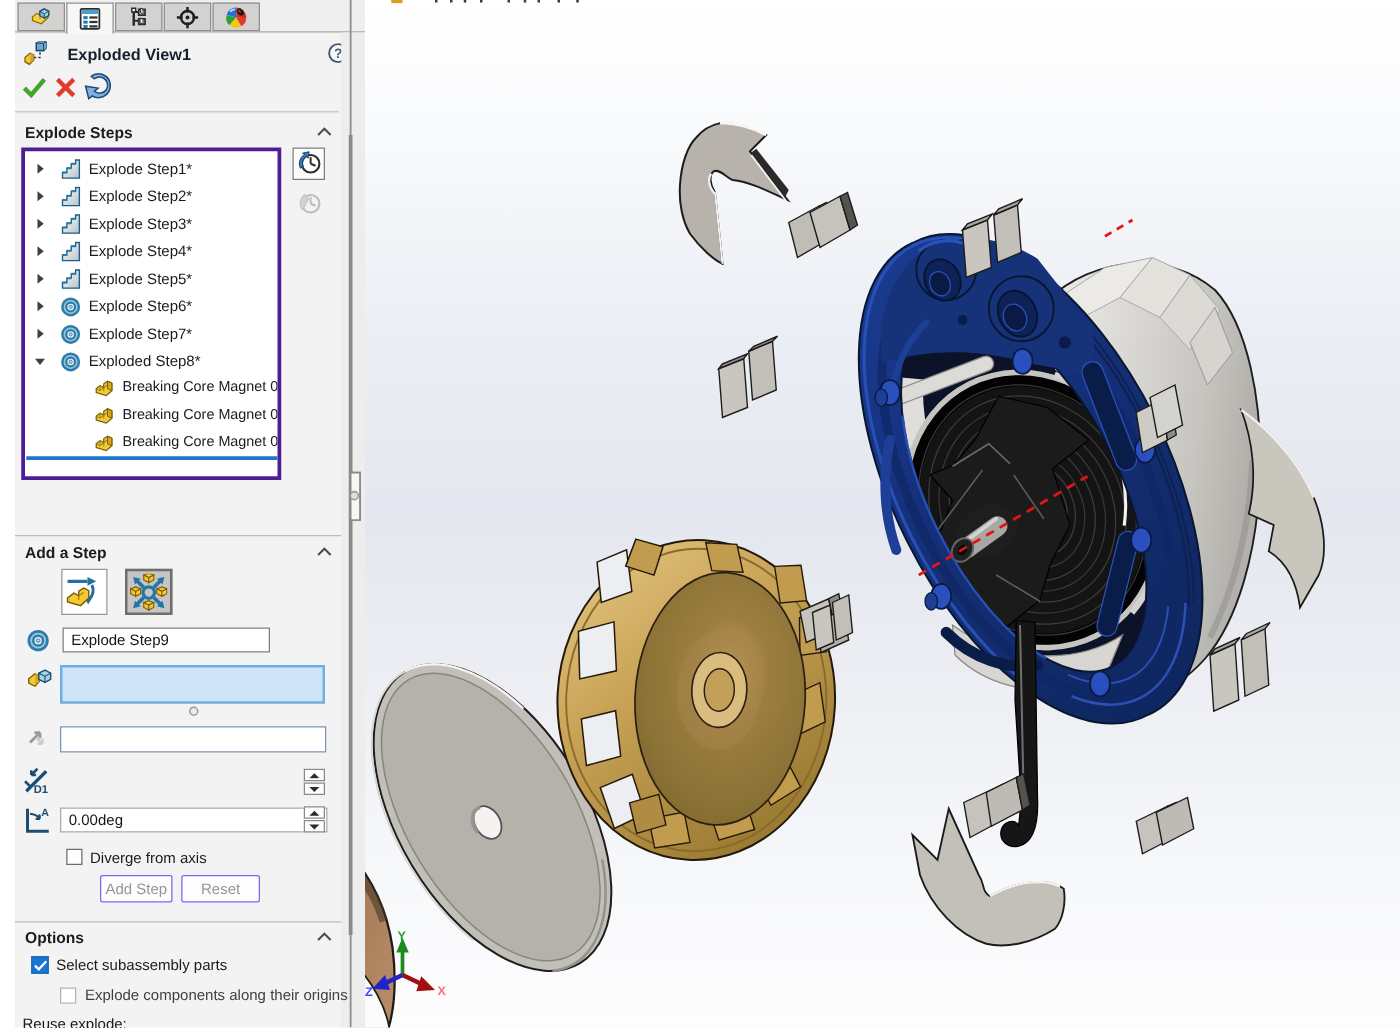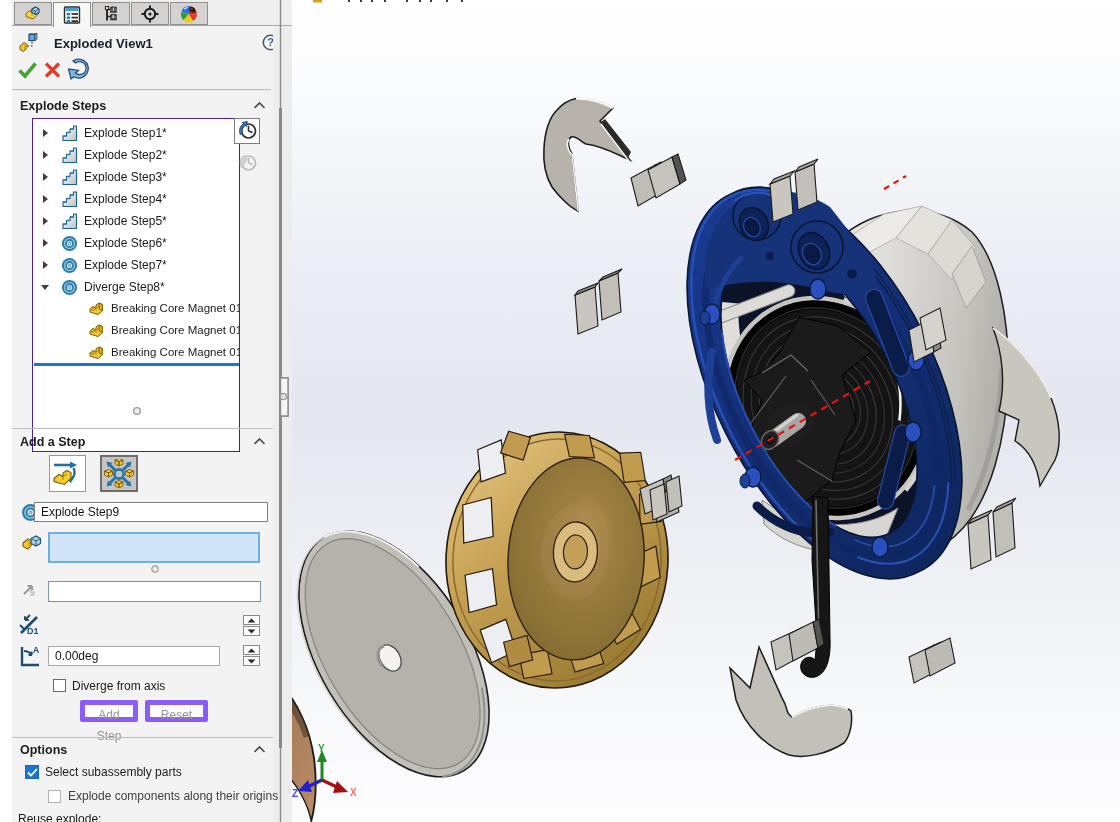--- a/index.html
+++ b/index.html
@@ -4,24 +4,24 @@
 <style>
 html,body{margin:0;padding:0;width:1120px;height:822px;overflow:hidden;background:#fff;font-family:"Liberation Sans",sans-serif;}
 .abs{position:absolute;}
 .panel{position:absolute;left:0;top:0;width:280px;height:822px;background:#f4f3f3;margin-left:12px;}
 .tabbar{position:absolute;left:0;top:0;width:280px;height:26px;background:#f0efef;border-bottom:1px solid #a8a8a8;box-sizing:border-box;}
 .tab{position:absolute;top:2px;width:38px;height:23px;background:#d3d2d1;border:1px solid #8f8f8f;box-sizing:border-box;}
 .tab.active{background:#f7f7f6;height:25px;border-bottom:none;z-index:3;}
 .tab svg{position:absolute;left:50%;top:50%;transform:translate(-50%,-50%);}
 .sep{position:absolute;left:0;height:1px;background:#bcbcbc;}
 .hdr{position:absolute;font-size:12.5px;font-weight:bold;color:#1c1c1c;}
-.listbox{position:absolute;left:20px;top:118px;width:208px;height:334px;background:#fff;border:1px solid #4c1d95;box-sizing:border-box;overflow:hidden;}
+.listbox{position:absolute;left:5px;top:118px;width:208px;height:266px;background:#fff;border:3px solid #4c1d95;box-sizing:border-box;overflow:hidden;}
 .tlabel{position:absolute;font-size:12px;color:#1b1b1b;white-space:nowrap;}
 .field{position:absolute;background:#fff;border:1px solid #7f7f7f;box-sizing:border-box;font-size:12px;color:#141414;line-height:18px;padding-left:6px;white-space:nowrap;}
-.btn{position:absolute;background:#fdfdfd;border:5px solid #8b5cf6;border-radius:2px;box-sizing:border-box;font-size:12px;color:#969696;text-align:center;}
+.btn{position:absolute;background:#fdfdfd;border:1px solid #8b5cf6;border-radius:2px;box-sizing:border-box;font-size:12px;color:#969696;text-align:center;}
 .cb{position:absolute;width:13px;height:13px;background:#fff;border:1px solid #6b6b6b;box-sizing:border-box;}
 .cblabel{position:absolute;font-size:12px;color:#1a1a1a;white-space:nowrap;}
 </style>
 </head>
 <body>
 
 <div class="abs" style="left:280px;top:0;width:840px;height:822px;">
 <svg width="840" height="822" viewBox="280 0 840 822" style="position:absolute;left:0;top:0;">
 <defs>
 <linearGradient id="bgg" x1="0" y1="0" x2="0" y2="1">
@@ -482,21 +482,21 @@
 <svg class="abs" style="left:7px;top:165px;" width="10" height="7" viewBox="0 0 10 7">
         <path d="M1 1 L9 1 L5 6 Z" fill="#3f3f3f"></path>
       </svg>
       <svg class="abs" style="left:28px;top:160px;" width="17" height="17" viewBox="0 0 17 17">
         <circle cx="8.5" cy="8.5" r="7.6" fill="#2e7da8"></circle>
         <circle cx="8.5" cy="8.5" r="5.6" fill="#9cc8de"></circle>
         <circle cx="8.5" cy="8.5" r="4.4" fill="#2e7da8"></circle>
         <circle cx="8.5" cy="8.5" r="2.6" fill="#eef6fa"></circle>
         <circle cx="8.5" cy="8.5" r="1.3" fill="#bcd8e8" stroke="#2e7da8" stroke-width="0.7"></circle>
       </svg>
-      <div class="tlabel" style="left:51px;top:161px;">Diverge Step8*</div>
+      <div class="tlabel" style="left:51px;top:161px;">Exploded Step8*</div>
 <svg class="abs" style="left:55px;top:182px;" width="17" height="16" viewBox="0 0 17 16">
         <path d="M2 8 L5 5.5 L8 7 L8 4 L11 2 L14.5 3.5 L14.5 9.5 L10 13.5 L2 11 Z" fill="#f2c83c" stroke="#7c5c00" stroke-width="1"></path>
         <path d="M5 5.5 L8 7 L8 10 M8 7 L11 5 M2 8 L5 9.5 L5 5.5 M5 9.5 L8 7" stroke="#9c7c10" stroke-width="0.8" fill="none"></path>
         <path d="M11 2 L14.5 3.5 L14.5 9.5 L11 8 Z" fill="#d8a820" stroke="#7c5c00" stroke-width="0.8"></path>
       </svg>
       <div class="tlabel" style="font-size:11.5px;left:78px;top:183px;">Breaking Core Magnet 01-2/Core Magnet-1</div>
 <svg class="abs" style="left:55px;top:204px;" width="17" height="16" viewBox="0 0 17 16">
         <path d="M2 8 L5 5.5 L8 7 L8 4 L11 2 L14.5 3.5 L14.5 9.5 L10 13.5 L2 11 Z" fill="#f2c83c" stroke="#7c5c00" stroke-width="1"></path>
         <path d="M5 5.5 L8 7 L8 10 M8 7 L11 5 M2 8 L5 9.5 L5 5.5 M5 9.5 L8 7" stroke="#9c7c10" stroke-width="0.8" fill="none"></path>
         <path d="M11 2 L14.5 3.5 L14.5 9.5 L11 8 Z" fill="#d8a820" stroke="#7c5c00" stroke-width="0.8"></path>
@@ -556,21 +556,21 @@
       </g>
     </svg>
 
  <svg class="abs" style="left:9px;top:503px;" width="19" height="19" viewBox="0 0 17 17">
       <circle cx="8.5" cy="8.5" r="7.6" fill="#2e7da8"></circle>
       <circle cx="8.5" cy="8.5" r="5.6" fill="#9cc8de"></circle>
       <circle cx="8.5" cy="8.5" r="4.4" fill="#2e7da8"></circle>
       <circle cx="8.5" cy="8.5" r="2.6" fill="#eef6fa"></circle>
       <circle cx="8.5" cy="8.5" r="1.3" fill="#bcd8e8" stroke="#2e7da8" stroke-width="0.7"></circle>
     </svg>
- <div class="field" style="left:22px;top:502px;width:234px;height:20px;">Explode Step9</div>
+ <div class="field" style="left:38px;top:502px;width:166px;height:20px;">Explode Step9</div>
 
  <svg class="abs" style="left:9px;top:533px;" width="22" height="23" viewBox="0 0 22 23">
       <path d="M2 10 L7 6 L10.5 7.8 L10.5 12 L7 16 L2 13.5 Z" fill="#f4ca32" stroke="#7c5c00" stroke-width="1.1"></path>
       <path d="M7 6 L10.5 7.8 L10.5 12 L7 15 Z" fill="#dca81c"></path>
       <path d="M10 5.5 L15 3 L19.5 5.5 L19.5 10.5 L15 13 L10 10.5 Z" fill="#a6d4ec" stroke="#27506b" stroke-width="1.2"></path>
       <path d="M10 5.5 L15 8 L15 13 M15 8 L19.5 5.5" stroke="#27506b" stroke-width="0.9" fill="none"></path>
     </svg>
  <div class="abs" style="left:36px;top:532px;width:212px;height:31px;background:#cfe4f7;border:2px solid #70b0e0;box-sizing:border-box;"></div>
  <svg class="abs" style="left:136px;top:562px;" width="14" height="14" viewBox="0 0 14 14">
       <circle cx="7" cy="7" r="3.2" fill="#ececec" stroke="#9a9a9a" stroke-width="1.2"></circle>
@@ -596,21 +596,21 @@
     </svg>
  <svg class="abs" style="left:235px;top:629px;" width="9" height="5" viewBox="0 0 9 5">
       <path d="M0.5 0.5 L4.5 4.5 L8.5 0.5 Z" fill="#2b2b2b"></path>
     </svg>
 
  <svg class="abs" style="left:6px;top:644px;" width="24" height="24" viewBox="0 0 24 24">
       <path d="M4 3 L4 21 L21 21" fill="none" stroke="#1b4f72" stroke-width="2.4"></path>
       <path d="M6 7 A 11 11 0 0 1 14 11 M14 11 L10.5 11 M14 11 L13.4 7.5" fill="none" stroke="#1b4f72" stroke-width="1.8"></path>
       <text x="15" y="9" font-size="8.5" font-weight="bold" fill="#1b4f72" font-family="Liberation Sans">A</text>
     </svg>
- <div class="field" style="left:36px;top:646px;width:172px;height:20px;border-color:#a9a9a9;">0.00deg</div>
+ <div class="field" style="left:36px;top:646px;width:214px;height:20px;border-color:#a9a9a9;">0.00deg</div>
  <div class="abs" style="left:231px;top:645px;width:17px;height:10px;background:#fdfdfd;border:1px solid #8a8a8a;box-sizing:border-box;"></div>
  <div class="abs" style="left:231px;top:656px;width:17px;height:10px;background:#fdfdfd;border:1px solid #8a8a8a;box-sizing:border-box;"></div>
  <svg class="abs" style="left:235px;top:648px;" width="9" height="5" viewBox="0 0 9 5">
       <path d="M0.5 4.5 L4.5 0.5 L8.5 4.5 Z" fill="#2b2b2b"></path>
     </svg>
  <svg class="abs" style="left:235px;top:659px;" width="9" height="5" viewBox="0 0 9 5">
       <path d="M0.5 0.5 L4.5 4.5 L8.5 0.5 Z" fill="#2b2b2b"></path>
     </svg>
 
  <div class="cb" style="left:41px;top:679px;"></div>

